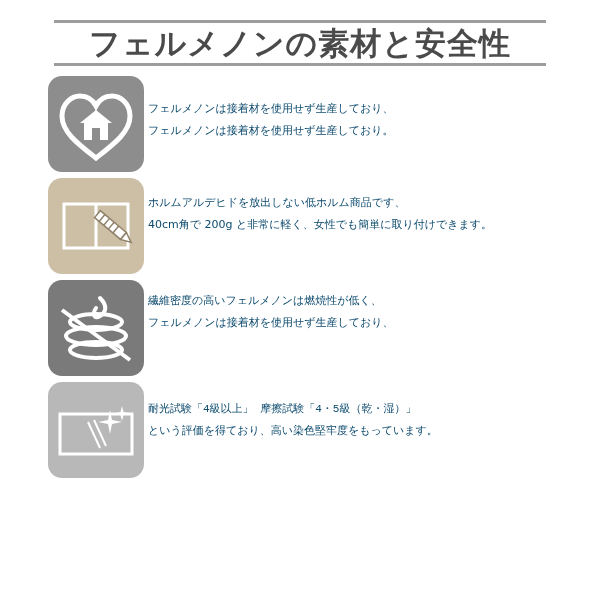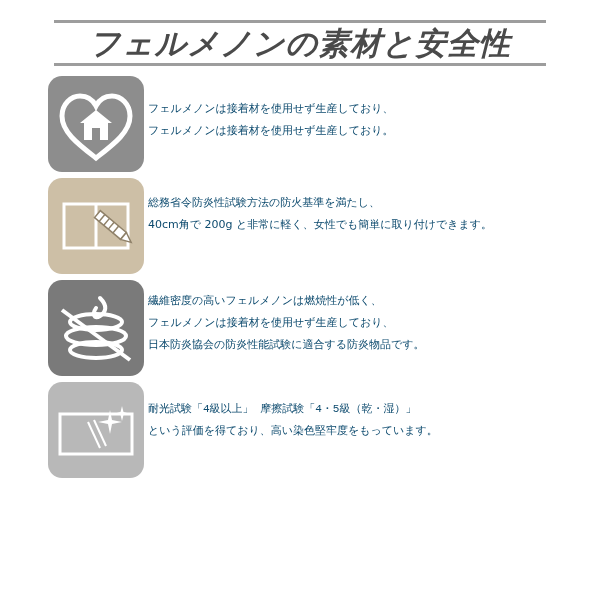--- a/index.html
+++ b/index.html
@@ -48,21 +48,20 @@
     left: 0;
     right: 0;
     top: 2px;
     text-align: center;
     font-size: 31px;
     line-height: 42px;
     font-weight: bold;
     letter-spacing: 1px;
     color: #4a4a4a;
     white-space: nowrap;
-    font-style: italic;
   }
   
   .rows {
     margin-top: 6px;
   }
   .row {
     display: flex;
     align-items: flex-start;
     margin-bottom: 6px;
   }
@@ -148,40 +147,39 @@
             <rect x="46" y="42" width="34" height="9" fill="#ffffff" stroke="#8f8169" stroke-width="1.5"></rect>
             <polygon points="80,42 90,46.5 80,51" fill="#ffffff" stroke="#8f8169" stroke-width="1.5"></polygon>
             <line x1="52" y1="42" x2="52" y2="51" stroke="#8f8169" stroke-width="1.5"></line>
             <line x1="58" y1="42" x2="58" y2="51" stroke="#8f8169" stroke-width="1.5"></line>
             <line x1="64" y1="42" x2="64" y2="51" stroke="#8f8169" stroke-width="1.5"></line>
             <line x1="70" y1="42" x2="70" y2="51" stroke="#8f8169" stroke-width="1.5"></line>
           </g>
         </svg>
       </div>
       <div class="row-text">
-        <p>総務省令防炎性試験方法の防火基準を満たし、</p>
+        <p>ホルムアルデヒドを放出しない低ホルム商品です、</p>
         <p>40cm角で 200g と非常に軽く、女性でも簡単に取り付けできます。</p>
       </div>
     </div>
 
 
     <div class="row row-4">
       <div class="icon-box icon-flame">
         <svg class="icon-svg" viewBox="0 0 96 96">
           <path d="M52 18 C 60 26, 58 32, 52 36 C 46 40, 44 34, 48 28" fill="none" stroke="#ffffff" stroke-width="4" stroke-linecap="round"></path>
           <ellipse cx="48" cy="42" rx="26" ry="8" fill="none" stroke="#ffffff" stroke-width="4"></ellipse>
           <ellipse cx="48" cy="56" rx="30" ry="9" fill="none" stroke="#ffffff" stroke-width="4"></ellipse>
           <ellipse cx="48" cy="70" rx="26" ry="8" fill="none" stroke="#ffffff" stroke-width="4"></ellipse>
           <line x1="14" y1="30" x2="82" y2="80" stroke="#ffffff" stroke-width="4"></line>
         </svg>
       </div>
       <div class="row-text">
         <p>繊維密度の高いフェルメノンは燃焼性が低く、</p>
         <p>フェルメノンは接着材を使用せず生産しており、</p>
-        <p>日本防炎協会の防炎性能試験に適合する防炎物品です。</p>
       </div>
     </div>
 
     <div class="row row-5">
       <div class="icon-box icon-light">
         <svg class="icon-svg" viewBox="0 0 96 96">
           <rect x="12" y="32" width="72" height="40" fill="none" stroke="#ffffff" stroke-width="3"></rect>
           <path d="M62 28 L64 38 L74 40 L64 42 L62 52 L60 42 L50 40 L60 38 Z" fill="#ffffff"></path>
           <path d="M74 24 L75.5 30 L81 31.5 L75.5 33 L74 39 L72.5 33 L67 31.5 L72.5 30 Z" fill="#ffffff"></path>
           <line x1="40" y1="40" x2="52" y2="66" stroke="#ffffff" stroke-width="2"></line>

